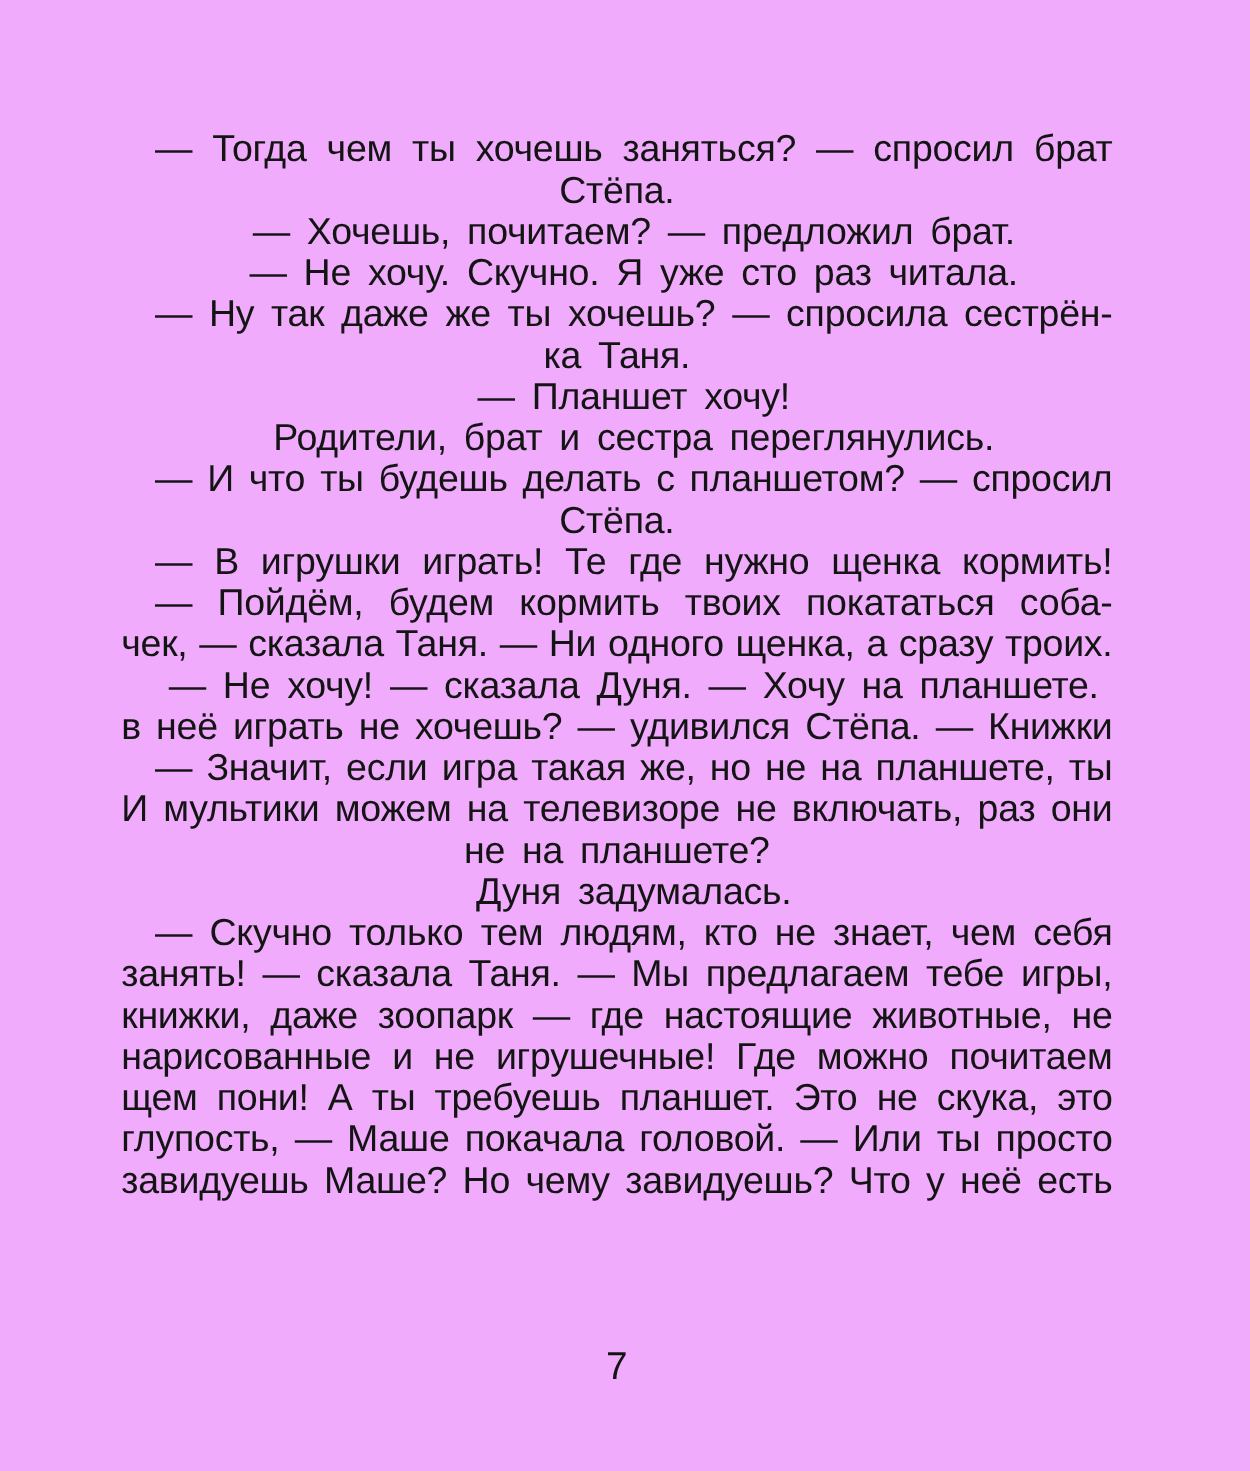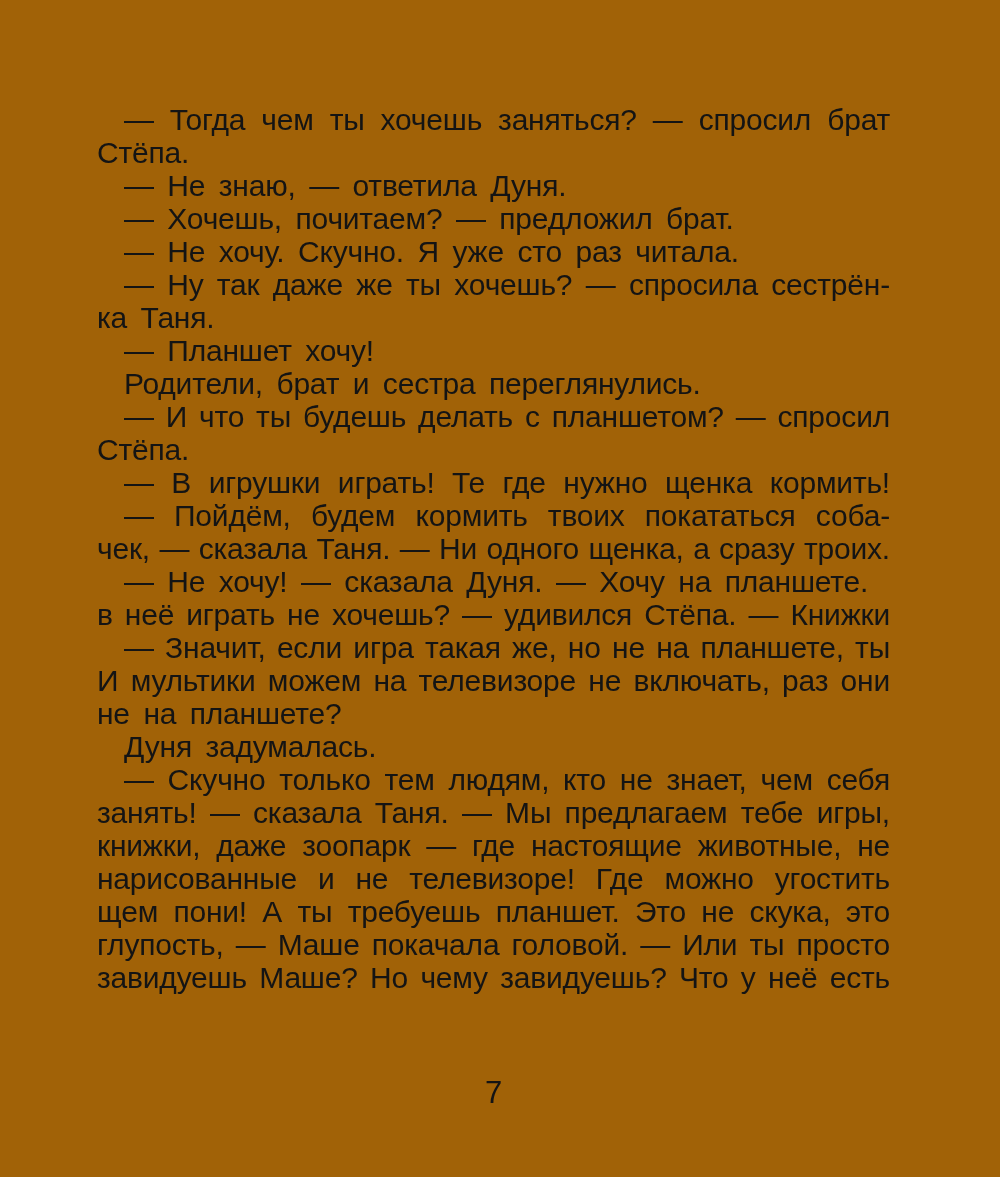--- a/index.html
+++ b/index.html
@@ -4,21 +4,21 @@
 <style>
   html, body {
     margin: 0;
     padding: 0;
     background: #ffffff;
   }
   .page {
     position: relative;
     width: 1000px;
     height: 1177px;
-    background: #a16207;
+    background: #f0abfc;
     overflow: hidden;
     font-family: "Liberation Sans", sans-serif;
     color: #141414;
   }
   .text-block {
     position: absolute;
     left: 97px;
     top: 103px;
     width: 793px;
   }
@@ -32,21 +32,21 @@
   }
   .line.indent {
     padding-left: 27px;
   }
   .line.justify {
     text-align: justify;
     text-align-last: justify;
     text-justify: inter-word;
   }
   .line.left {
-    text-align: left;
+    text-align: center;
     white-space: nowrap;
     word-spacing: 0.18em;
   }
   .folio {
     position: absolute;
     left: 97px;
     top: 1076px;
     width: 793px;
     height: 34px;
     line-height: 34px;
@@ -55,40 +55,39 @@
     color: #141414;
   }
 </style>
 </head>
 <body>
 
 <div class="page">
   <div class="text-block">
       <div class="line indent justify">— Тогда чем ты хочешь заняться? — спросил брат</div>
       <div class="line left">Стёпа.</div>
-      <div class="line indent left">— Не знаю, — ответила Дуня.</div>
       <div class="line indent left">— Хочешь, почитаем? — предложил брат.</div>
       <div class="line indent left">— Не хочу. Скучно. Я уже сто раз читала.</div>
       <div class="line indent justify">— Ну так даже же ты хочешь? — спросила сестрён-</div>
       <div class="line left">ка Таня.</div>
       <div class="line indent left">— Планшет хочу!</div>
       <div class="line indent left">Родители, брат и сестра переглянулись.</div>
       <div class="line indent justify">— И что ты будешь делать с планшетом? — спросил</div>
       <div class="line left">Стёпа.</div>
       <div class="line indent justify">— В игрушки играть! Те где нужно щенка кормить!</div>
       <div class="line indent justify">— Пойдём, будем кормить твоих покататься соба-</div>
       <div class="line justify">чек, — сказала Таня. — Ни одного щенка, а сразу троих.</div>
       <div class="line indent left">— Не хочу! — сказала Дуня. — Хочу на планшете.</div>
       <div class="line justify">в неё играть не хочешь? — удивился Стёпа. — Книжки</div>
       <div class="line indent justify">— Значит, если игра такая же, но не на планшете, ты</div>
       <div class="line justify">И мультики можем на телевизоре не включать, раз они</div>
       <div class="line left">не на планшете?</div>
       <div class="line indent left">Дуня задумалась.</div>
       <div class="line indent justify">— Скучно только тем людям, кто не знает, чем себя</div>
       <div class="line justify">занять! — сказала Таня. — Мы предлагаем тебе игры,</div>
       <div class="line justify">книжки, даже зоопарк — где настоящие животные, не</div>
-      <div class="line justify">нарисованные и не телевизоре! Где можно угостить</div>
+      <div class="line justify">нарисованные и не игрушечные! Где можно почитаем</div>
       <div class="line justify">щем пони! А ты требуешь планшет. Это не скука, это</div>
       <div class="line justify">глупость, — Маше покачала головой. — Или ты просто</div>
       <div class="line justify">завидуешь Маше? Но чему завидуешь? Что у неё есть</div>
     </div>
   <div class="folio">7</div>
 </div>
 
 </body></html>

